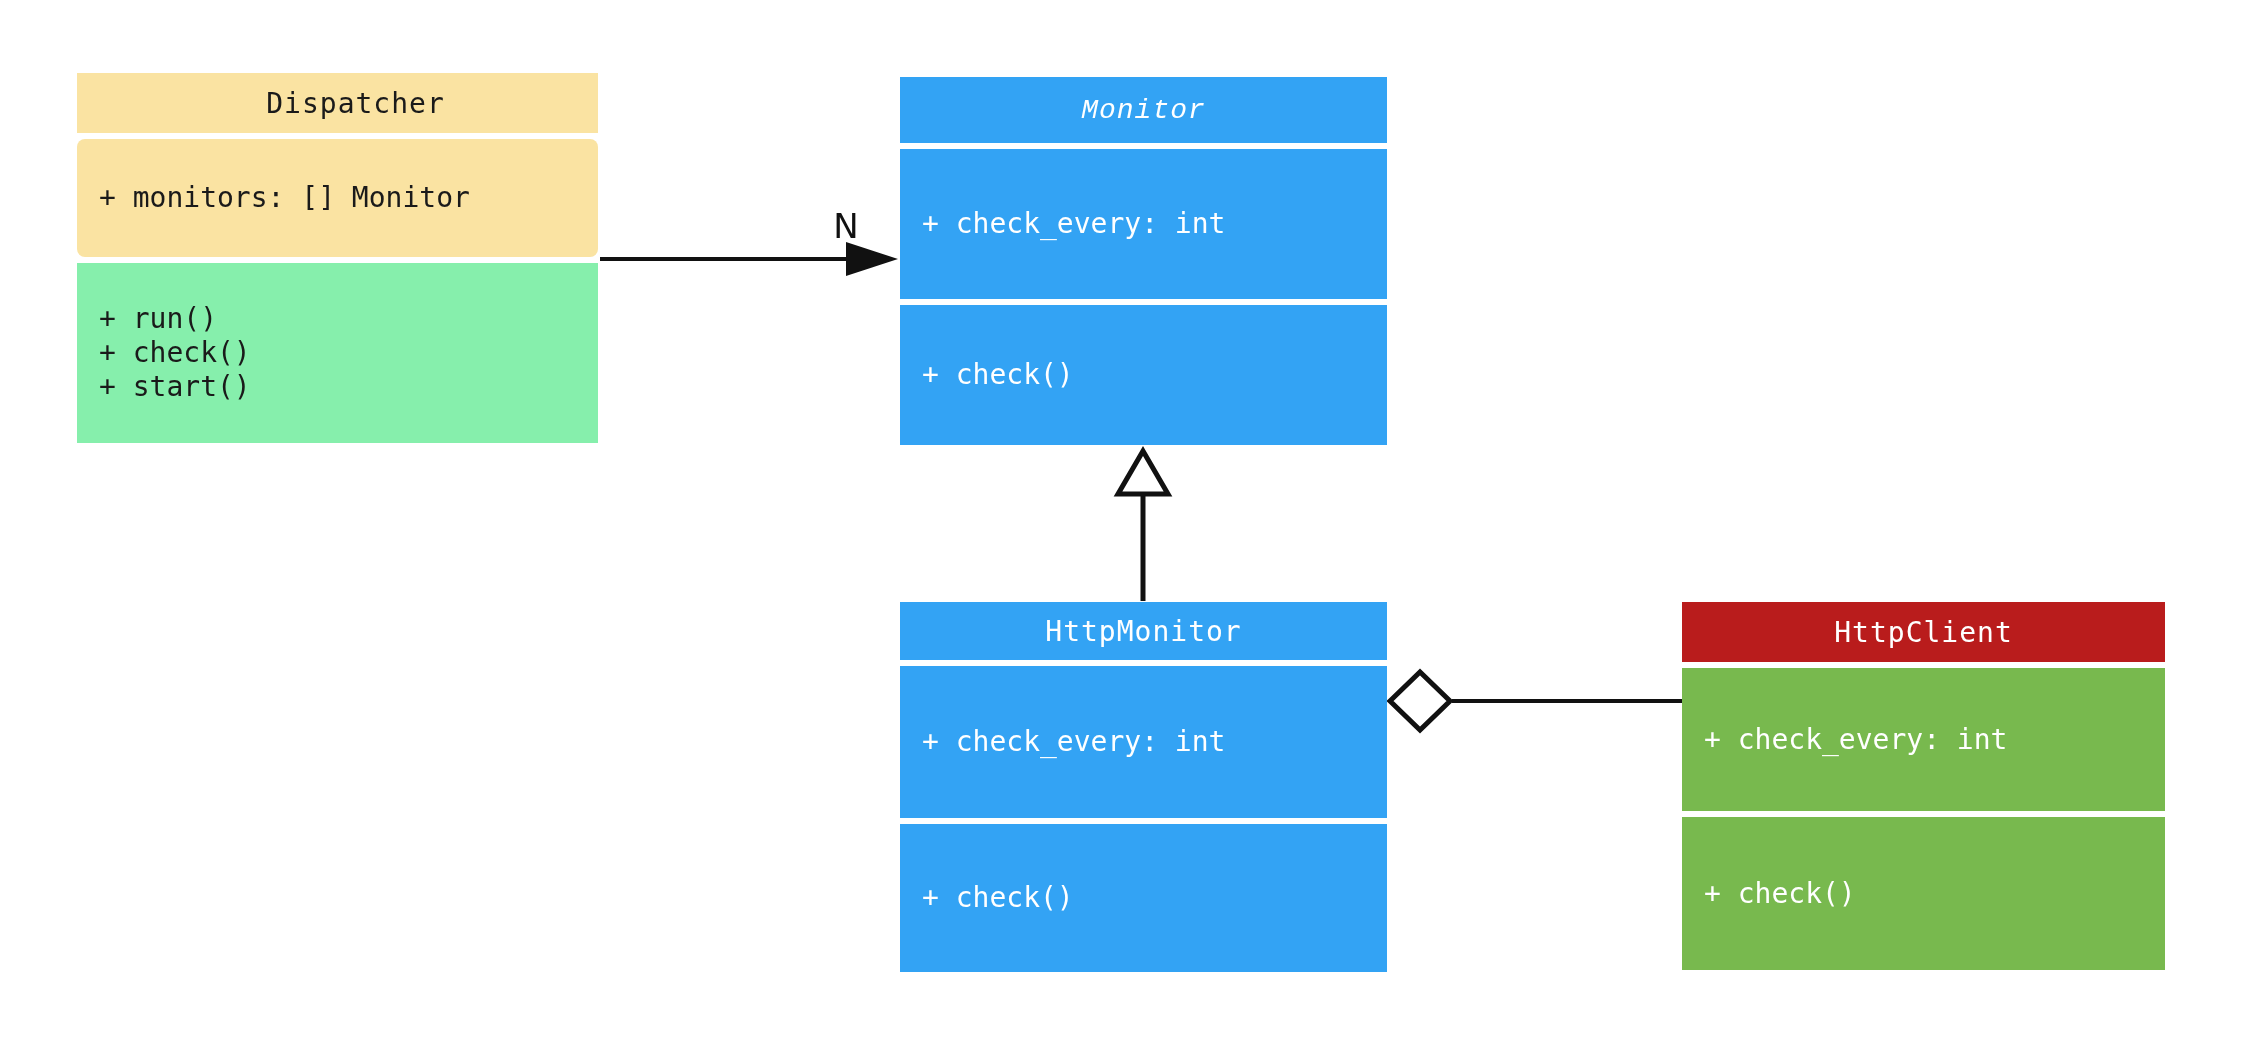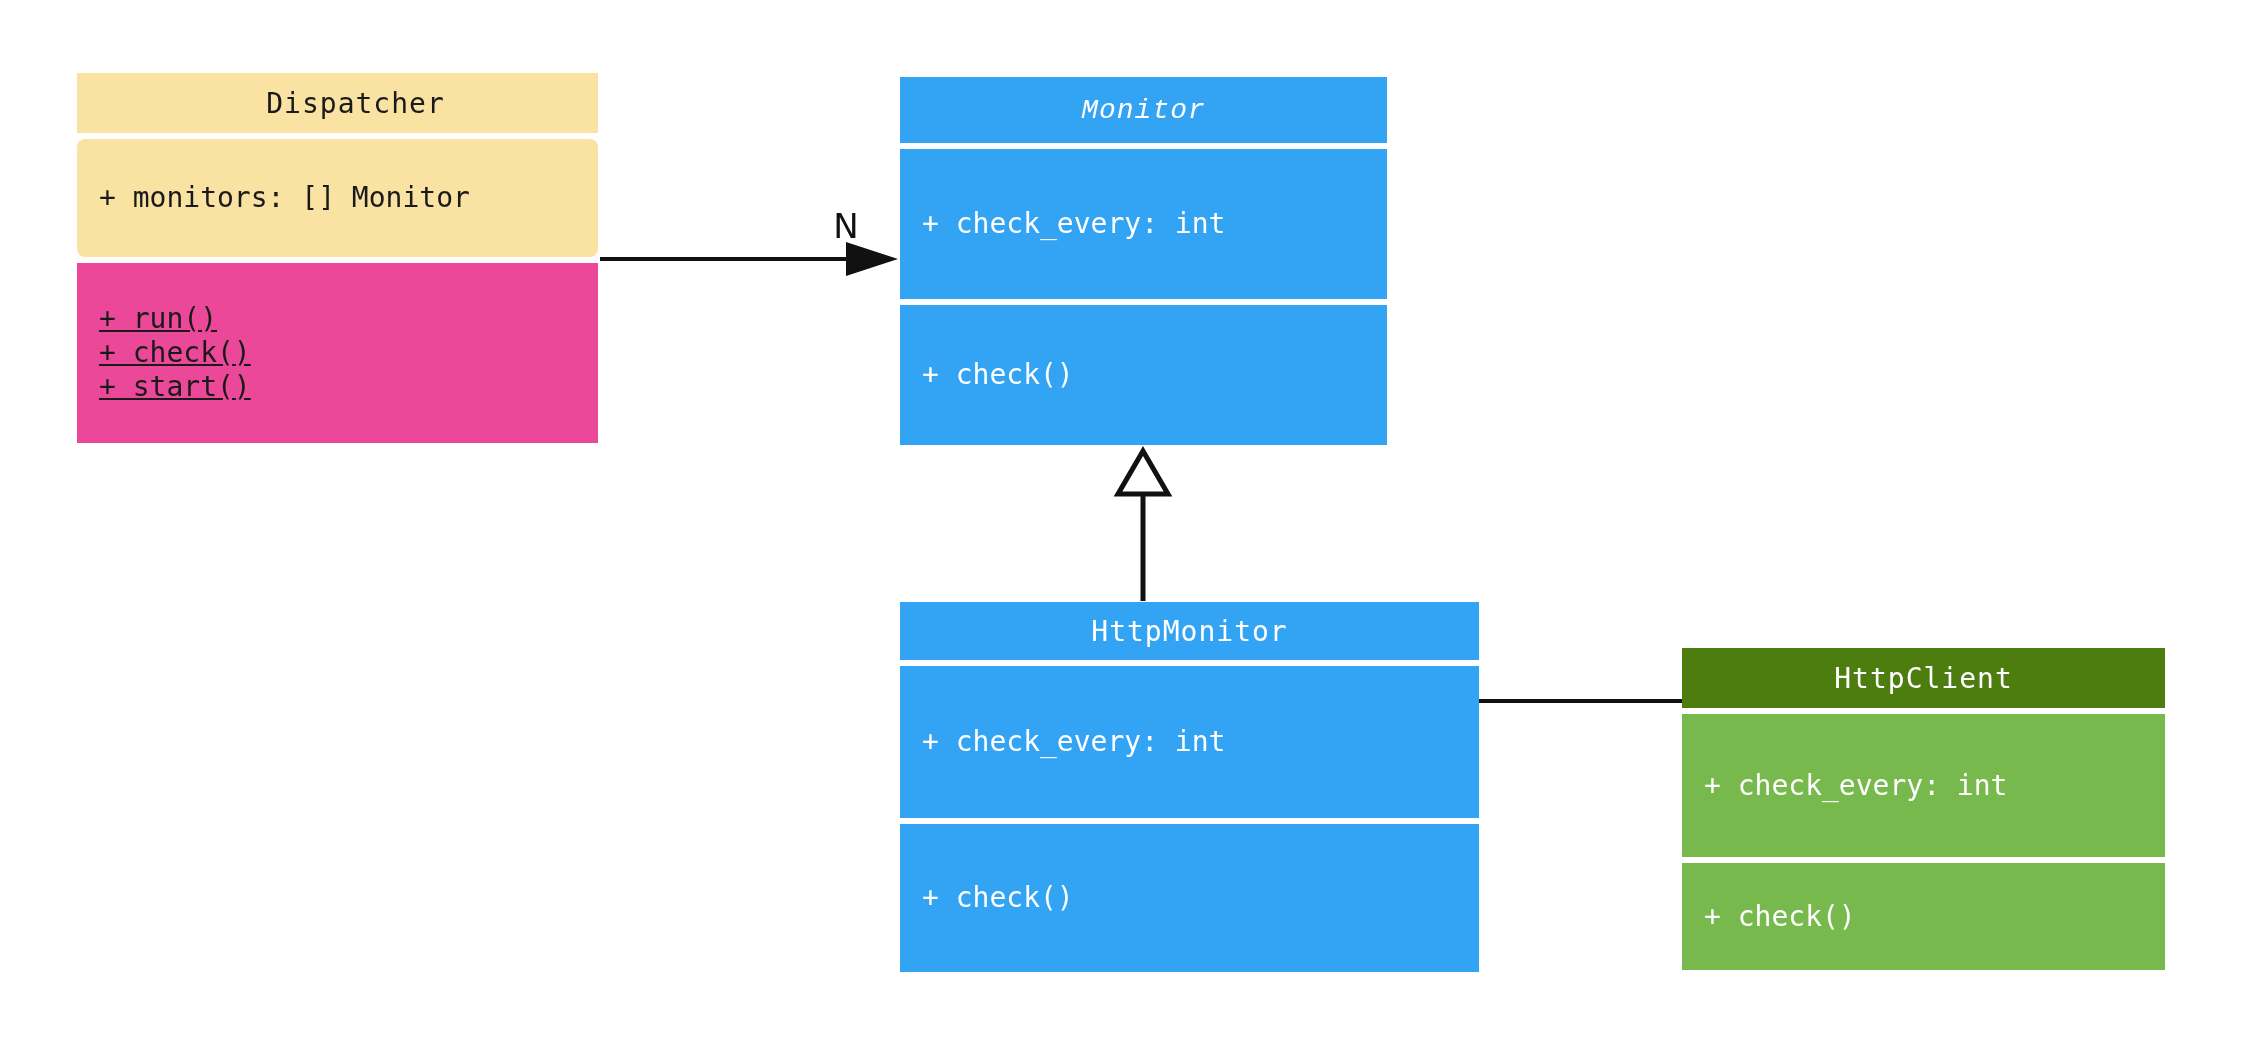--- a/index.html
+++ b/index.html
@@ -52,21 +52,21 @@
 
   
   .dispatcher { left: 77px;  top: 73px;  width: 521px; height: 370px; }
   .dispatcher .title { height: 60px; }
   .dispatcher .attrs { height: 118px; }
 
   .monitor { left: 900px; top: 77px;  width: 487px; height: 368px; }
   .monitor .title { height: 66px; font-style: italic; font-family: Liberation Mono, monospace; }
   .monitor .attrs { height: 150px; }
 
-  .httpmonitor { left: 900px; top: 602px; width: 579px; height: 370px; border-radius: 25px; }
+  .httpmonitor { left: 900px; top: 602px; width: 487px; height: 370px; border-radius: 25px; }
   .httpmonitor .title { height: 58px; }
   .httpmonitor .attrs { height: 152px; }
 
   .httpclient { left: 1682px; top: 602px; width: 483px; height: 368px; }
   .httpclient .title { height: 60px; }
   .httpclient .attrs { height: 143px; }
 
   
   .c-yellow .compartment { background: #FAE3A2; color: #1a1a1a; }
   .c-blue   .compartment { background: #33A3F4; color: #ffffff; }
@@ -106,21 +106,21 @@
     </g>
   </svg>
 
   <div class="edge-label">N</div>
 
   <div class="uml-class dispatcher c-yellow">
     <div class="compartment title" style="background-color: rgb(250, 227, 162); color: rgb(26, 26, 26); padding-left: 36px;">Dispatcher</div>
     <div class="compartment attrs" style="background-color: rgb(250, 227, 162); color: rgb(26, 26, 26); border-radius: 8px;">
       <div class="member">+ monitors: [] Monitor</div>
     </div>
-    <div class="compartment methods" style="background-color: #ec4899; color: rgb(26, 26, 26); text-decoration: underline;">
+    <div class="compartment methods" style="background-color: #86efac; color: rgb(26, 26, 26);">
       <div class="member">+ run()</div>
       <div class="member">+ check()</div>
       <div class="member">+ start()</div>
     </div>
   </div>
 
   <div class="uml-class monitor c-blue">
     <div class="compartment title" style="background-color: rgb(51, 163, 244); color: rgb(255, 255, 255);">Monitor</div>
     <div class="compartment attrs" style="background-color: rgb(51, 163, 244); color: rgb(255, 255, 255);">
       <div class="member">+ check_every: int</div>
@@ -134,21 +134,21 @@
     <div class="compartment title" style="background-color: rgb(51, 163, 244); color: rgb(255, 255, 255);">HttpMonitor</div>
     <div class="compartment attrs" style="background-color: rgb(51, 163, 244); color: rgb(255, 255, 255);">
       <div class="member">+ check_every: int</div>
     </div>
     <div class="compartment methods" style="background-color: rgb(51, 163, 244); color: rgb(255, 255, 255);">
       <div class="member">+ check()</div>
     </div>
   </div>
 
   <div class="uml-class httpclient c-green">
-    <div class="compartment title" style="background-color: #4d7c0f; color: rgb(255, 255, 255); margin-top: 46px;">HttpClient</div>
+    <div class="compartment title" style="background-color: #b91c1c; color: rgb(255, 255, 255);">HttpClient</div>
     <div class="compartment attrs" style="background-color: rgb(120, 185, 78); color: rgb(255, 255, 255);">
       <div class="member">+ check_every: int</div>
     </div>
     <div class="compartment methods" style="background-color: rgb(120, 185, 78); color: rgb(255, 255, 255);">
       <div class="member">+ check()</div>
     </div>
   </div>
 
 </div>
 

